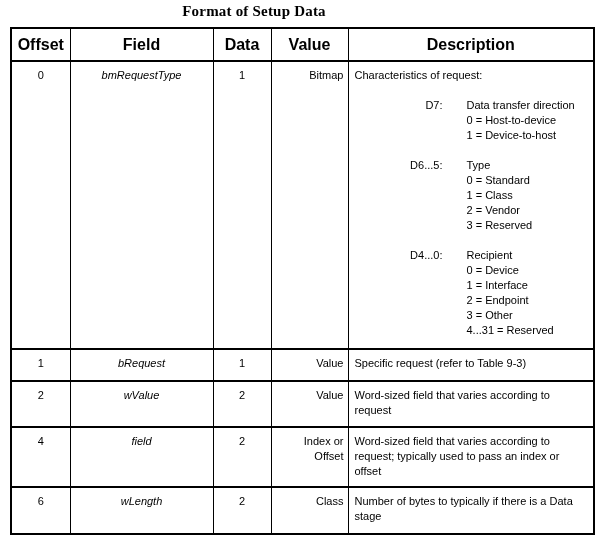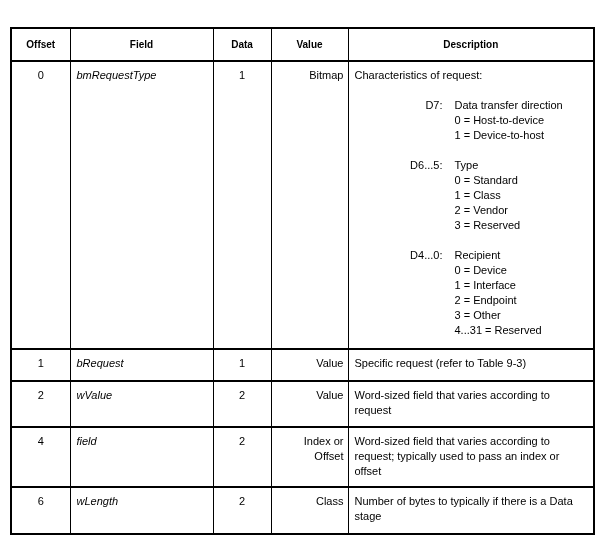--- a/index.html
+++ b/index.html
@@ -37,21 +37,21 @@
     border: 2px solid #000;
   }
   .setup-table th,
   .setup-table td {
     border: 1px solid #000;
     border-top-width: 2px;
     border-bottom-width: 2px;
     overflow: hidden;
   }
   .setup-table th {
-    font-size: 10px;
+    font-size: 16px;
     font-weight: 700;
     text-align: center;
     vertical-align: middle;
     padding: 0;
     height: 31px;
   }
   .setup-table td {
     font-size: 11px;
     line-height: 15px;
     vertical-align: top;
@@ -63,34 +63,35 @@
   .col-value  { width: 77px; }
   .col-desc   { width: 246px; }
 
   tr.r-main  { height: 288px; }
   tr.r-small { height: 32px; }
   tr.r-med   { height: 46px; }
   tr.r-tall  { height: 60px; }
   tr.r-last  { height: 47px; }
 
   td.cell-offset, td.cell-size { text-align: center; }
-  td.cell-field { text-align: left; font-style: italic; }
+  td.cell-field { text-align: center; font-style: italic; }
   td.cell-value { text-align: right; padding-left: 9px; padding-right: 4px; }
   td.cell-desc  { text-align: left; padding-left: 6px; padding-right: 14px; }
 
   .bit-group { margin-top: 15px; }
   .bit-line  { display: flex; }
   .bit-label { flex: 0 0 88px; text-align: right; }
-  .bit-text  { margin-left: 12px; white-space: nowrap; }
+  .bit-text  { margin-left: 24px; white-space: nowrap; }
 </style>
 </head>
 <body>
 
 <div class="page">
 
+  <div class="doc-title">Format of Setup Data</div>
 
   <table class="setup-table">
     <colgroup>
       <col class="col-offset">
         <col class="col-field">
         <col class="col-size">
         <col class="col-value">
         <col class="col-desc">
     </colgroup>
     <thead>

